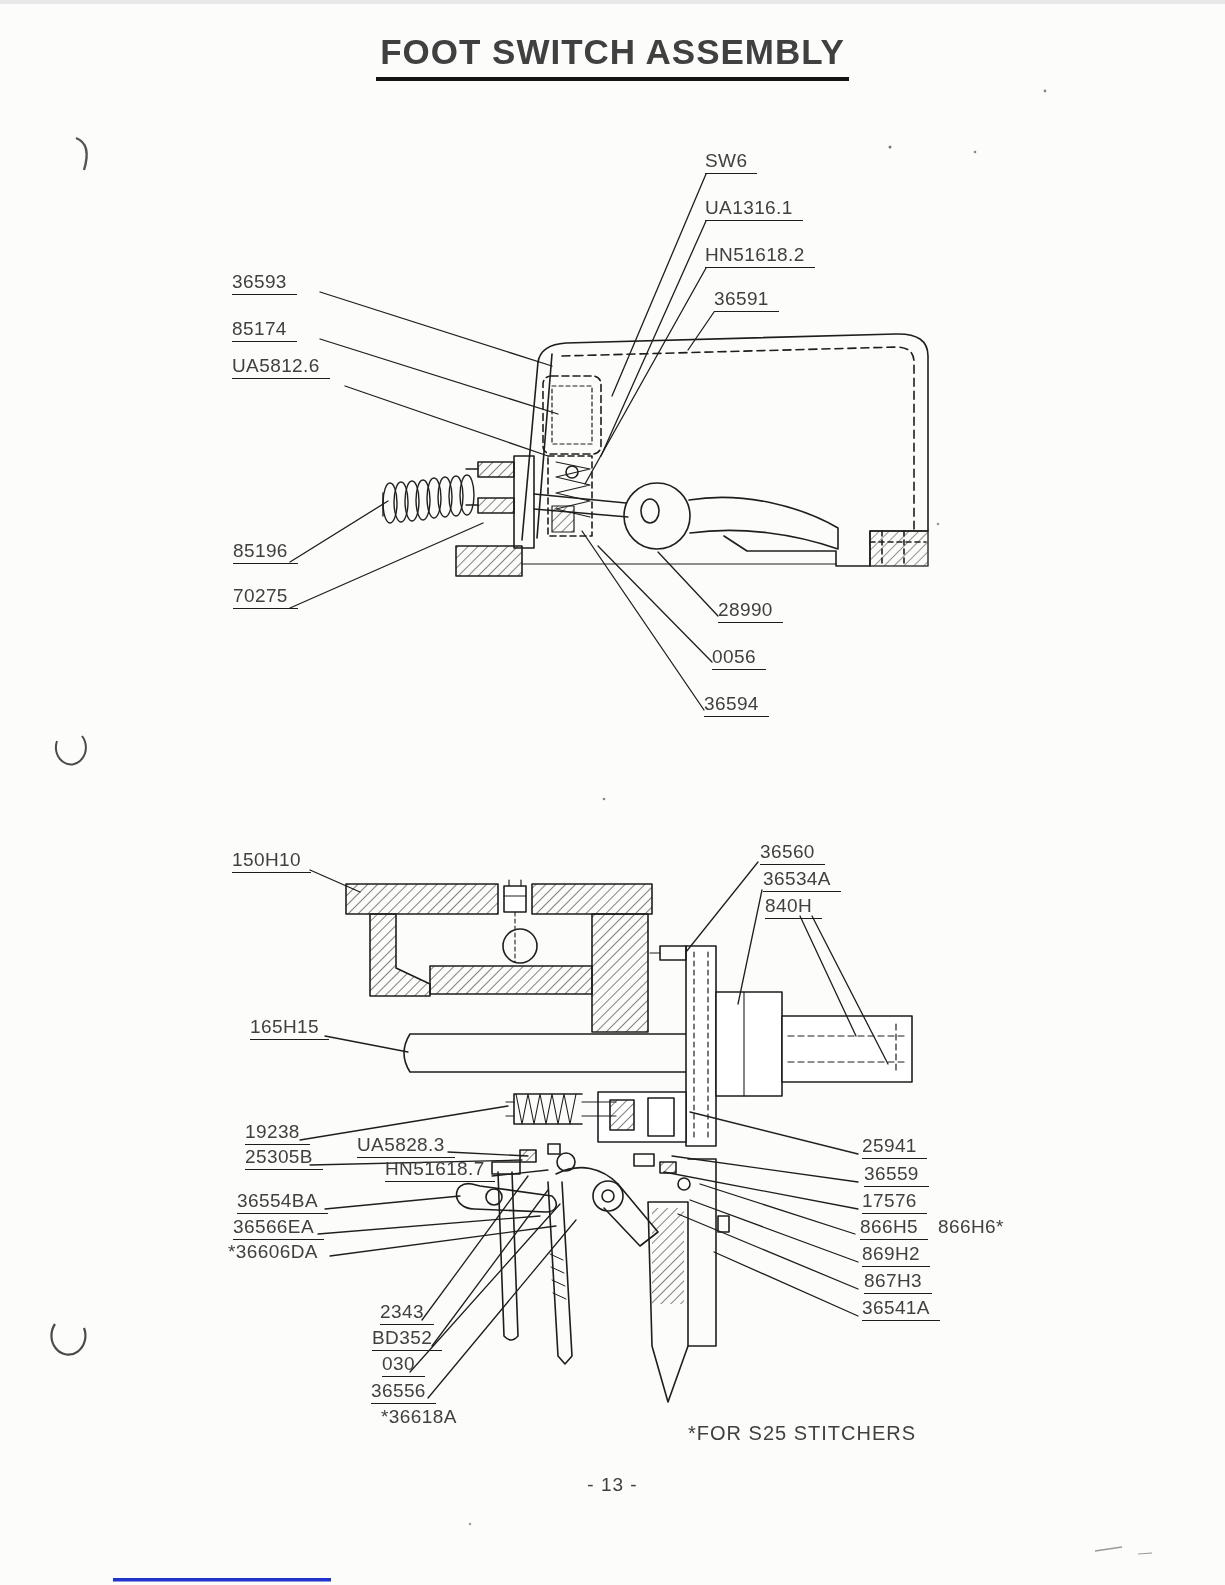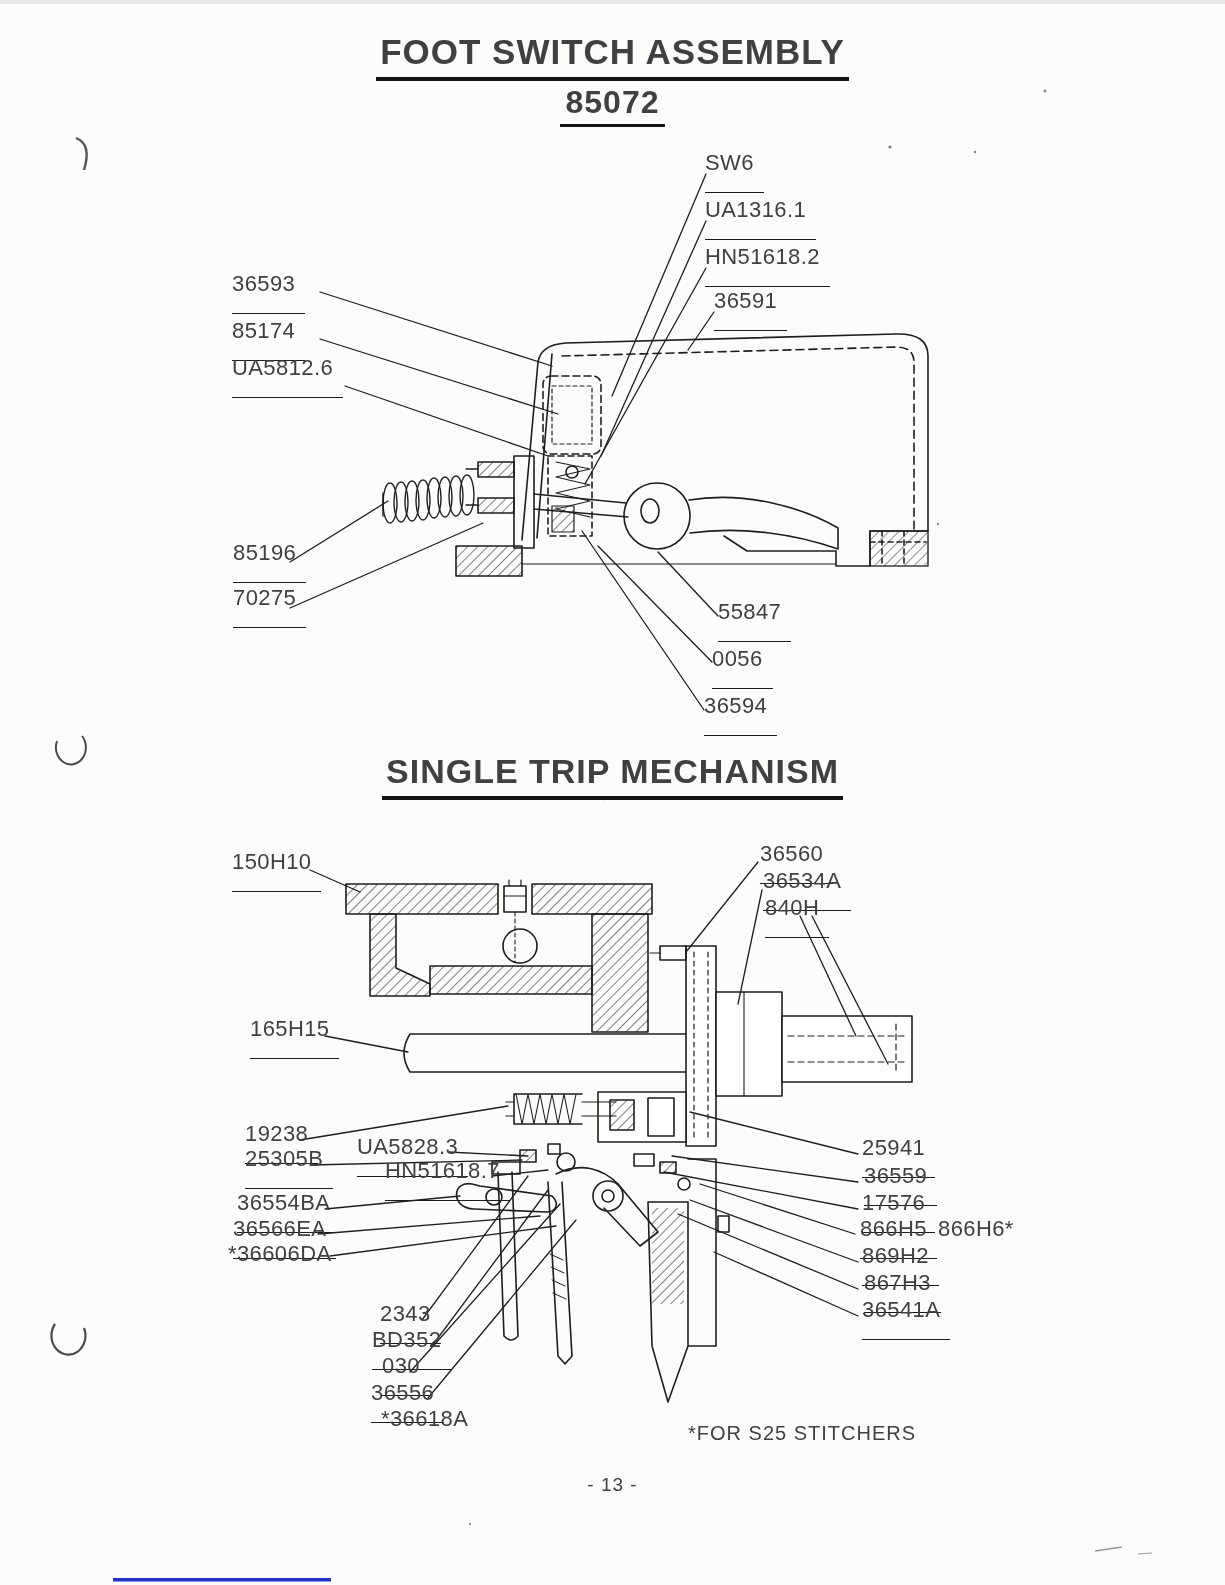--- a/index.html
+++ b/index.html
@@ -23,24 +23,24 @@
     border-bottom:3px solid #141414;padding:0 6px 3px 6px;
     display:inline-block;
   }
   .sectitle span{
     font-size:34px;font-weight:700;letter-spacing:1px;
     border-bottom:4px solid #141414;padding:0 4px 5px 4px;
     display:inline-block;
   }
   .plabel{
     position:absolute;
-    font-size:22px;
+    font-size:19px;
     letter-spacing:0.4px;
     border-bottom:1.6px solid #1d1d1d;
-    padding:0 10px 16px 0;
+    padding:0 10px 1px 0;
     white-space:nowrap;
   }
   .plabel.nounder{border-bottom:none;padding-right:2px;}
   .footnote{
     position:absolute;font-size:20px;letter-spacing:1px;white-space:nowrap;
   }
   .pagenum{font-size:19px;letter-spacing:1px;}
   svg.linework{position:absolute;left:0;top:0;}
 </style>
 </head>
@@ -208,40 +208,34 @@
       <circle cx="938" cy="520" r="1.3" fill="#999" stroke="none"></circle>
       <circle cx="470" cy="1520" r="1.2" fill="#999" stroke="none"></circle>
       <path d="M1095,1547 L1122,1543" stroke="#999" stroke-width="1.4"></path>
       <path d="M1138,1550 L1152,1549" stroke="#999" stroke-width="1.2"></path>
     </g>
   </svg>
 
   <div class="center-row title1" style="top:28px">
     <span>FOOT SWITCH ASSEMBLY</span>
   </div>
-  <div class="center-row title2" style="top:80px">
-    <span>85072</span>
-  </div>
 
   <span class="plabel" style="left:705px;top:146px">SW6</span>
   <span class="plabel" style="left:705px;top:193px">UA1316.1</span>
   <span class="plabel" style="left:705px;top:240px">HN51618.2</span>
   <span class="plabel" style="left:714px;top:284px">36591</span>
   <span class="plabel" style="left:232px;top:267px">36593</span>
   <span class="plabel" style="left:232px;top:314px">85174</span>
   <span class="plabel" style="left:232px;top:351px">UA5812.6</span>
   <span class="plabel" style="left:233px;top:536px">85196</span>
   <span class="plabel" style="left:233px;top:581px">70275</span>
-  <span class="plabel" style="left:718px;top:595px">55847</span>
+  <span class="plabel" style="left:718px;top:595px">28990</span>
   <span class="plabel" style="left:712px;top:642px">0056</span>
   <span class="plabel" style="left:704px;top:689px">36594</span>
 
-  <div class="center-row sectitle" style="top:748px">
-    <span>SINGLE TRIP MECHANISM</span>
-  </div>
 
   <span class="plabel" style="left:232px;top:845px">150H10</span>
   <span class="plabel" style="left:760px;top:837px">36560</span>
   <span class="plabel" style="left:763px;top:864px">36534A</span>
   <span class="plabel" style="left:765px;top:891px">840H</span>
   <span class="plabel" style="left:250px;top:1012px">165H15</span>
   <span class="plabel" style="left:245px;top:1117px">19238</span>
   <span class="plabel" style="left:245px;top:1142px">25305B</span>
   <span class="plabel" style="left:357px;top:1130px">UA5828.3</span>
   <span class="plabel" style="left:385px;top:1154px">HN51618.7</span>

